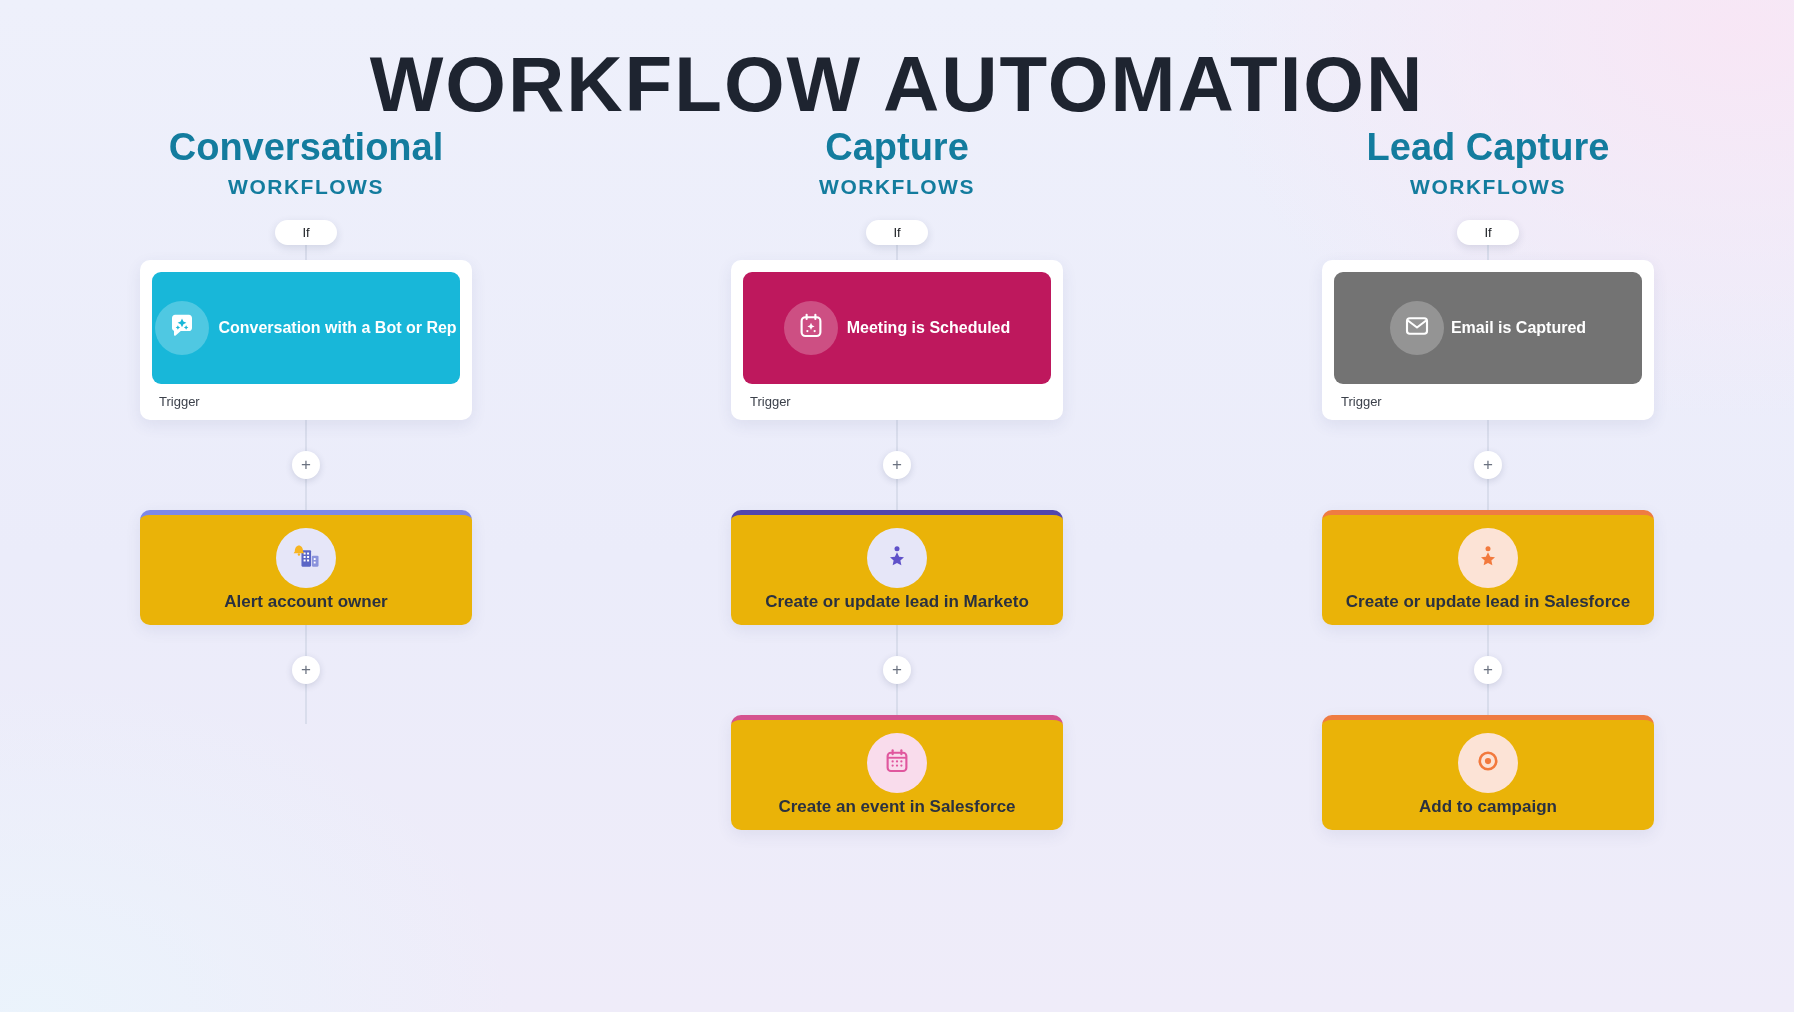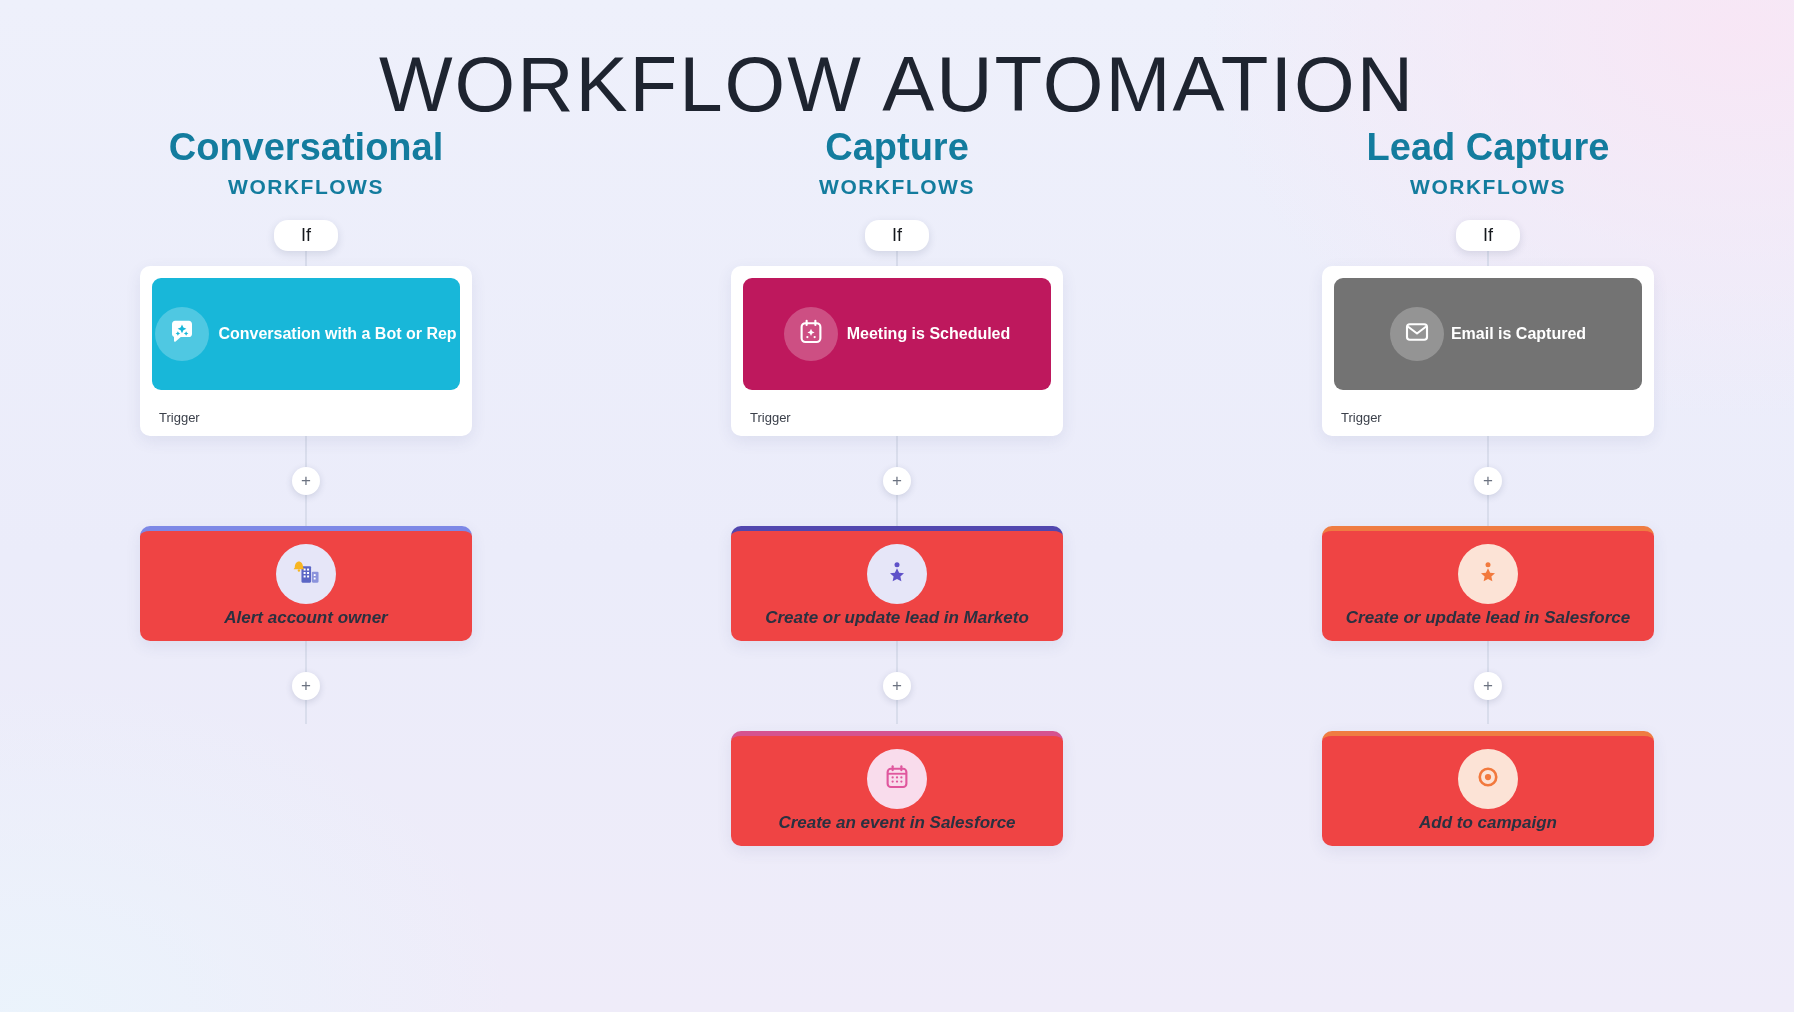--- a/index.html
+++ b/index.html
@@ -7,38 +7,38 @@
   body {
     font-family:"Liberation Sans", sans-serif;
     overflow:hidden;
     background:
       radial-gradient(900px 650px at 97% 3%, rgba(248,230,245,.95), rgba(248,230,245,0) 60%),
       radial-gradient(800px 550px at 2% 100%, rgba(234,244,252,.9), rgba(234,244,252,0) 60%),
       linear-gradient(180deg, #eef0fb 0%, #ebecfa 55%, #efecf9 100%);
   }
   .header { text-align:center; padding-top:44px; }
   .title {
-    font-size:78px; font-weight:400; letter-spacing:2px;
+    font-size:78px; font-weight:700; letter-spacing:2px;
     color:#1e2430; line-height:1.05;
   }
   .subtitle { margin-top:13px; font-size:33px; font-weight:500; color:#157e9e; }
 
   .board { display:flex; justify-content:center; gap:259px; }
   .column { width:332px; position:relative; display:flex; flex-direction:column; align-items:center; }
   .column::before {
     content:""; position:absolute; left:50%; margin-left:-1px;
     top:110px; height:488px; width:2px; background:#d9ddec; z-index:0;
   }
   .col-heading { font-size:38px; font-weight:700; color:#137c9e; line-height:1.15; }
   .col-sub { margin-top:5px; font-size:21px; font-weight:600; letter-spacing:1.5px; color:#137c9e; }
 
   .if-pill {
     position:relative; z-index:2; margin-top:21px;
     background:#fff; border-radius:14px; padding:5px 27px;
-    font-size:18px; font-weight:500; color:#15181d;
+    font-size:13px; font-weight:500; color:#15181d;
     box-shadow:0 3px 8px rgba(45,55,95,.14);
   }
 
   .trigger-card {
     position:relative; z-index:1; margin-top:15px; width:332px;
     background:#fff; border-radius:10px; padding:12px 12px 0;
     box-shadow:0 5px 16px rgba(60,70,120,.09);
   }
   .trigger-inner {
     height:112px; border-radius:9px;
@@ -46,35 +46,35 @@
   }
   .bg-cyan   { background:#18b7d9; }
   .bg-purple { background:#be185d; }
   .bg-pink   { background:#737373;gap:7px; }
   .trigger-icon-circle {
     width:54px; height:54px; border-radius:50%;
     background:rgba(255,255,255,.24);
     display:flex; align-items:center; justify-content:center;
   }
   .trigger-label { color:#fff; font-weight:700; font-size:16px; }
-  .trigger-tag { text-align:left; width:100%; padding:20px 7px 11px; font-size:13px; color:#3c414b; }
+  .trigger-tag { text-align:left; width:100%; padding:10px 7px 11px; font-size:13px; color:#3c414b; }
 
   .connector-plus {
     position:relative; z-index:2; margin:31px 0;
     width:28px; height:28px; border-radius:50%; background:#fff;
     box-shadow:0 2px 7px rgba(45,55,95,.16);
     display:flex; align-items:center; justify-content:center;
     font-size:17px; color:#6b7280; cursor:pointer;
   }
 
   .step-card {
     position:relative; z-index:1; width:332px; height:115px;
-    background:#ef4444; border-radius:10px; border-top:5px solid #888;
+    background:#eab308; border-radius:10px; border-top:5px solid #888;
     box-shadow:0 5px 16px rgba(60,70,120,.09);
-    display:flex; flex-direction:column; align-items:center; justify-content:center; gap:4px;font-style:italic;
+    display:flex; flex-direction:column; align-items:center; justify-content:center; gap:4px;
   }
   .accent-periwinkle { border-top-color:#7d88e6; }
   .accent-indigo     { border-top-color:#5146ae; }
   .accent-orange     { border-top-color:#ef7c42; }
   .accent-green      { border-top-color:#14a355; }
   .accent-magenta    { border-top-color:#d5538f; }
 
   .step-icon-circle {
     width:60px; height:60px; border-radius:50%;
     display:flex; align-items:center; justify-content:center;

